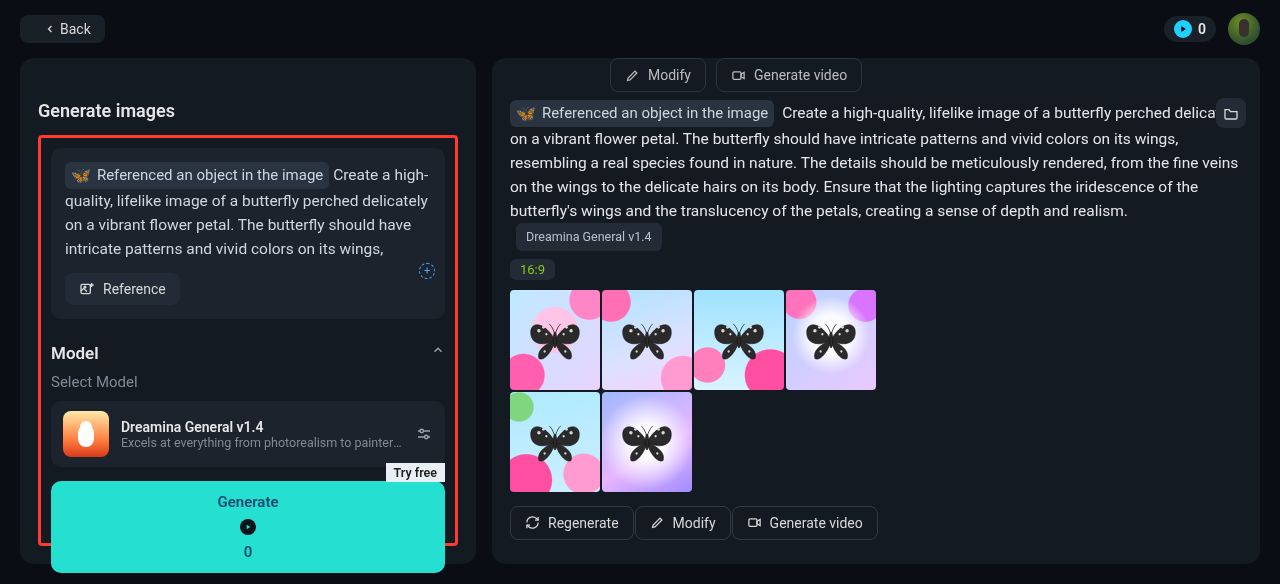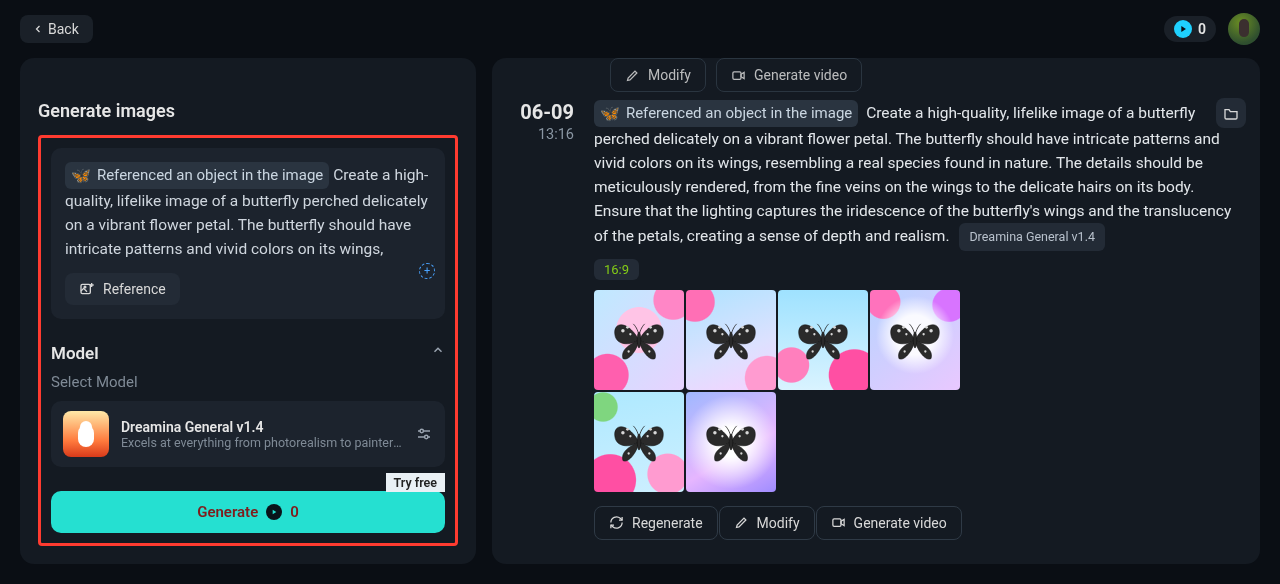--- a/index.html
+++ b/index.html
@@ -17,21 +17,21 @@
     justify-content: space-between;
     padding: 8px 20px;
     height: 58px;
   }
   .back-btn {
     display: inline-flex;
     align-items: center;
     gap: 4px;
     background: #1a2028;
     border-radius: 8px;
-    padding: 6px 14px 6px 12px;
+    padding: 6px 14px 6px 24px;
     color: #d8d8d8;
     font-size: 14px;
     cursor: pointer;
   }
   .top-right {
     display: flex;
     align-items: center;
     gap: 12px;
   }
   .credits-pill {
@@ -188,30 +188,31 @@
     background: #e9f0f5;
     color: #222;
     font-size: 12.5px;
     font-weight: 600;
     padding: 2px 8px;
     border-radius: 0;
   }
   .gen-btn {
     width: 100%;
     background: #25e0d1;
-    color: #7f1d1d;
+    color: #0c4a6e;
     font-size: 15px;
     font-weight: 600;
     border-radius: 10px;
     padding: 12px;
     display: flex;
     align-items: center;
     justify-content: center;
     gap: 8px;
     cursor: pointer;
+    flex-direction: column;
   }
   .gen-btn .credit-sm {
     width: 16px; height:16px; border-radius:50%; background:#09131a;
     display:inline-flex; align-items:center; justify-content:center;
   }
   .gen-btn .credit-sm svg{ width:8px; height:8px; fill:#25e0d1;}
   
   .right-inner {
     display: flex;
     gap: 20px;
@@ -477,24 +478,20 @@
 
     <div class="folder-btn">
       <span class="icon">
         <svg width="16" height="16" viewBox="0 0 24 24" fill="none" stroke="#d8d8d8" stroke-width="2">
             <path d="M3 7h6l2 3h10v9a2 2 0 0 1-2 2H5a2 2 0 0 1-2-2V7z"></path>
           </svg>
       </span>
     </div>
 
     <div class="right-inner">
-      <div class="timestamp-col">
-        <div class="date">06-09</div>
-        <div class="time">13:16</div>
-      </div>
 
       <div class="gen-block">
         <div class="gen-prompt">
           <span class="ref-chip">
             <span class="emoji">🦋</span>
             <span>Referenced an object in the image</span>
           </span>
           <span>Create a high-quality, lifelike image of a butterfly perched delicately on a vibrant flower petal. The butterfly should have intricate patterns and vivid colors on its wings, resembling a real species found in nature. The details should be meticulously rendered, from the fine veins on the wings to the delicate hairs on its body. Ensure that the lighting captures the iridescence of the butterfly's wings and the translucency of the petals, creating a sense of depth and realism.</span>
           <span class="meta-chip">Dreamina General v1.4</span>
         </div>

